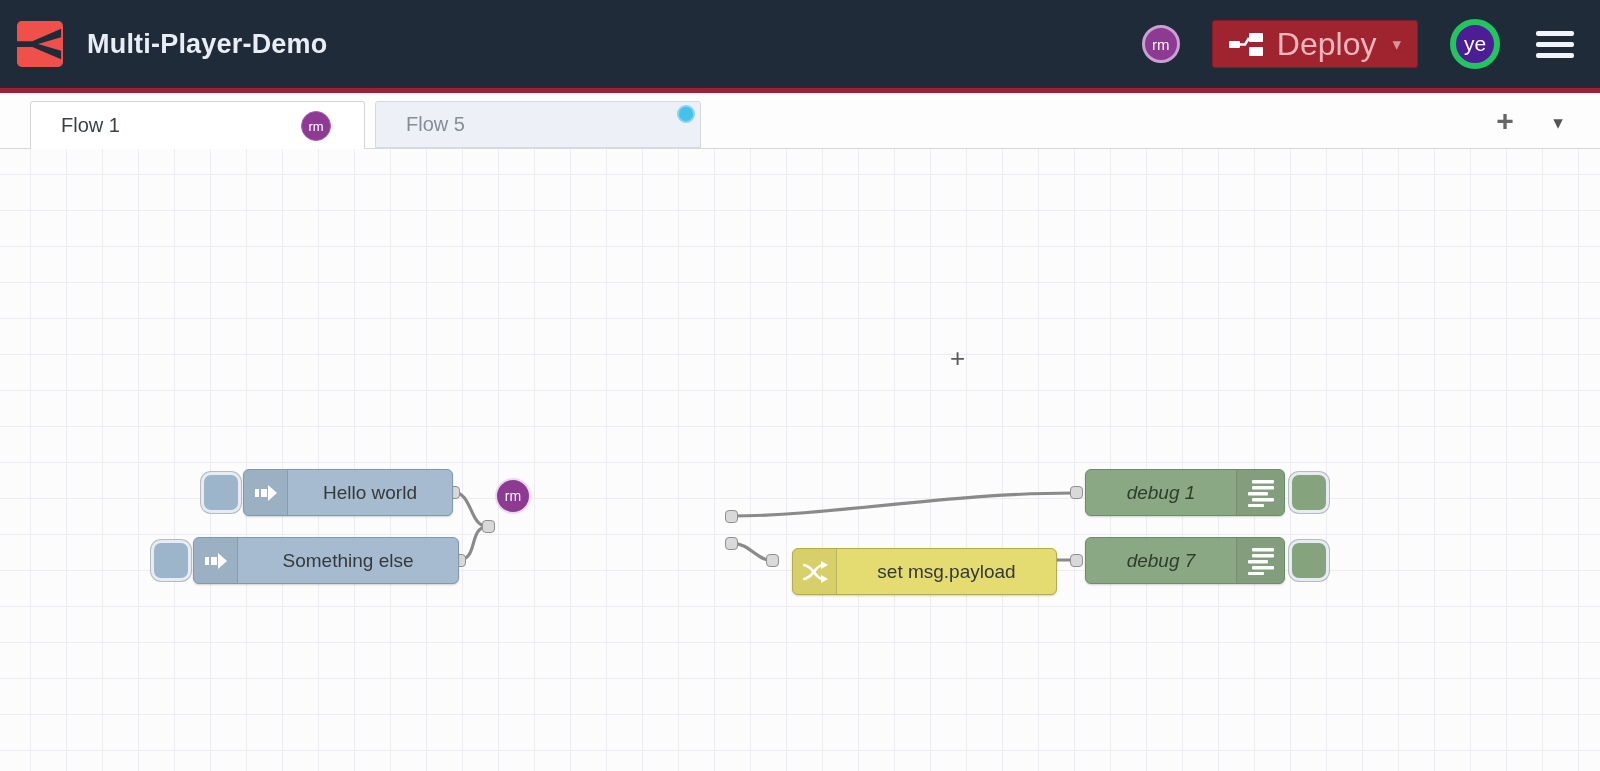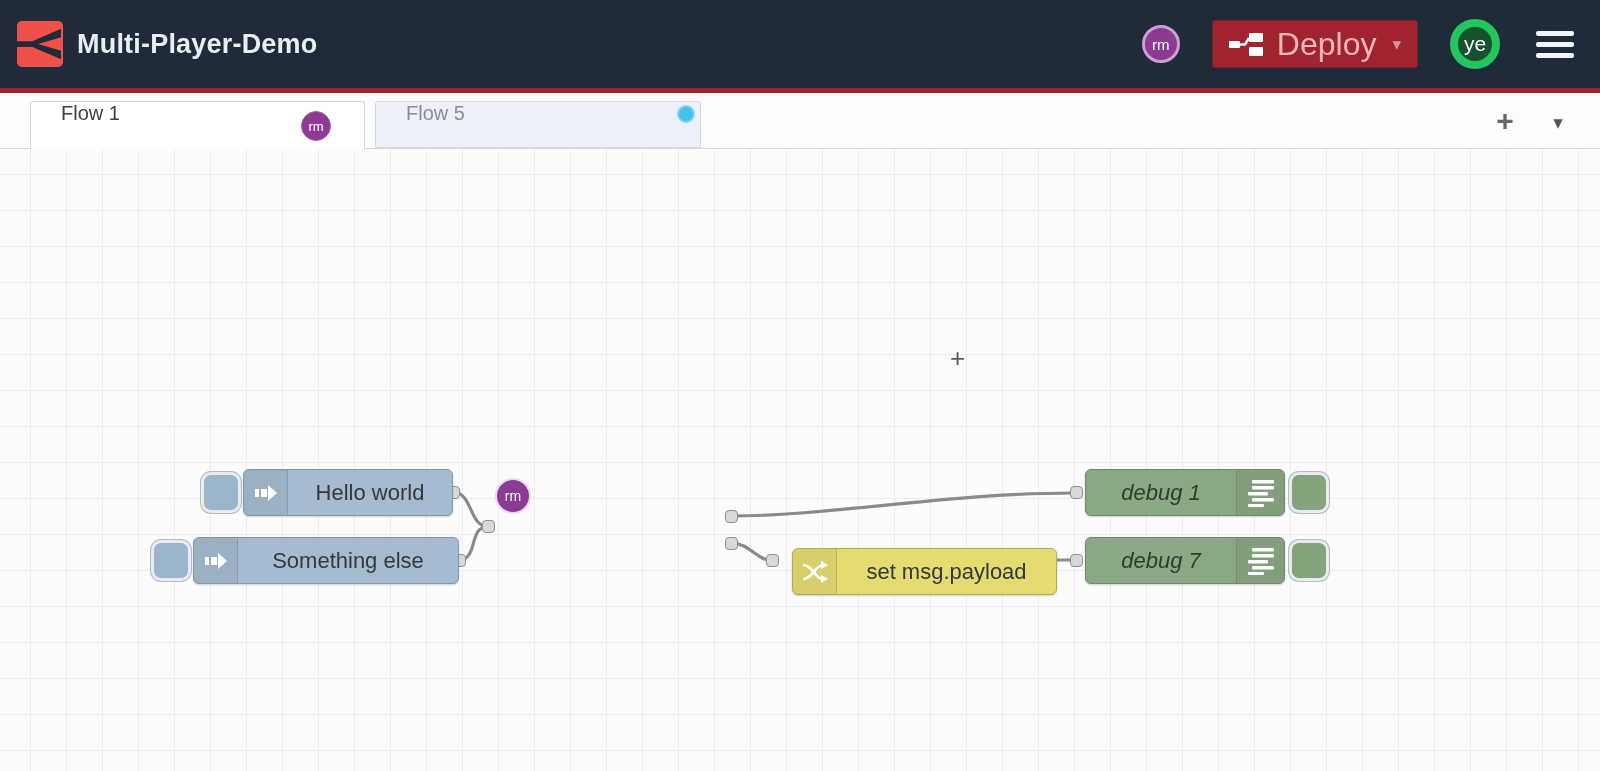--- a/index.html
+++ b/index.html
@@ -3,41 +3,41 @@
 <meta charset="utf-8">
 <style>
   * { box-sizing: border-box; margin: 0; padding: 0; }
   body { font-family: "Liberation Sans", sans-serif; background:#444; }
   .app { position:relative; width:1600px; height:771px; overflow:hidden; background:#fff; }
 
   
   .header { position:absolute; top:0; left:0; width:1600px; height:88px;
             background:#1f2b39; display:flex; align-items:center; }
   .logo { width:46px; height:46px; margin-left:17px; flex:0 0 auto; }
-  .app-title { color:#e9eef5; font-size:27px; font-weight:bold; margin-left:14px; letter-spacing:.2px; }
+  .app-title { color:#e9eef5; font-size:27px; font-weight:bold; margin-left:24px; letter-spacing:.2px; }
   .avatar { border-radius:50%; color:#fff; display:flex; align-items:center; justify-content:center; flex:0 0 auto; }
   .avatar.small { width:38px; height:38px; background:#8d3a92; border:3px solid #c9a0d4;
                   font-size:15px; margin-left:auto; }
-  .avatar.large { width:50px; height:50px; background:#14532d; border:8px solid #22c55e;
+  .avatar.large { width:50px; height:50px; background:#4c1d95; border:6px solid #22c55e;
                   font-size:21px; margin-left:32px; }
   .deploy-btn { height:48px; margin-left:32px; background:#a02330; border:1px solid #841c27;
                 border-radius:3px; display:flex; align-items:center; padding:0 16px; cursor:pointer; }
   .deploy-label { color:#f2b6bb; font-size:32px; margin-left:14px; }
   .deploy-caret { color:#d9939b; font-size:17px; margin-left:16px; }
   .hamburger { margin-left:36px; margin-right:26px; display:flex; flex-direction:column; gap:6px; cursor:pointer; }
   .hamburger div { width:38px; height:5px; background:#f1f4f8; border-radius:2px; }
 
   
   .accent { position:absolute; top:88px; left:0; width:1600px; height:5px;
             background:#9e2133; box-shadow:0 2px 4px rgba(158,33,51,.55); }
 
   
   .tabbar { position:absolute; top:93px; left:0; width:1600px; height:56px; background:#fdfdfe;
             border-bottom:1px solid #d7d7dc; z-index:3; }
-  .tab { position:absolute; display:flex; align-items:flex-start; font-size:20px; cursor:pointer; }
+  .tab { position:absolute; display:flex; align-items:center; font-size:20px; cursor:pointer; }
   .tab.active { left:30px; top:8px; width:335px; height:48px; background:#ffffff;
                 border:1px solid #d6d6d9; border-bottom:none; border-radius:3px 3px 0 0;
                 color:#3c4148; z-index:4; }
   .tab.inactive { left:375px; top:8px; width:326px; height:47px; background:#edf0f7;
                   border:1px solid #d6d9e0; border-radius:3px 3px 0 0; color:#878d96; }
   .tab .tab-label { margin-left:30px; }
   .tab-badge { position:absolute; left:270px; top:9px; width:30px; height:30px; border-radius:50%;
                background:#8d3a92; color:#fff; font-size:13px; display:flex; align-items:center;
                justify-content:center; border:1px solid #a85fb0; }
   .activity-dot { position:absolute; right:5px; top:3px; width:18px; height:18px; border-radius:50%;
@@ -57,21 +57,21 @@
   .wires path { stroke:#8a8a8a; stroke-width:3.2; fill:none; stroke-linecap:round; }
 
   .node { position:absolute; height:47px; border-radius:6px; display:flex; z-index:4;
           box-shadow:0 1px 2px rgba(0,0,0,.18); cursor:pointer; }
   .node .iconsec { width:44px; display:flex; align-items:center; justify-content:center;
                    background:rgba(0,0,0,.055); border-right:1px solid rgba(0,0,0,.12);
                    border-radius:5px 0 0 5px; }
   .node .iconsec.right { border-right:none; border-left:1px solid rgba(0,0,0,.1);
                          border-radius:0 5px 5px 0; width:48px; }
   .node .nlabel { flex:1; display:flex; align-items:center; justify-content:center;
-                  font-size:22px; color:#35393c; white-space:nowrap; padding:0 8px; }
+                  font-size:19px; color:#35393c; white-space:nowrap; padding:0 8px; }
   .node .nlabel.italic { font-style:italic; }
   .node.inject { background:#a6bbcf; border:1px solid #8099ab; }
   .node.yellow { background:#e4db71; border:1px solid #b3aa52; }
   .node.green  { background:#8ba884; border:1px solid #6f8c69; }
   .node.green .nlabel { color:#2e3e2b; }
 
   .nbutton { position:absolute; width:40px; height:41px; border-radius:10px;
              border:3px solid #e9ebf3; box-shadow:0 0 0 1px rgba(110,125,140,.5);
              z-index:3; cursor:pointer; }
   .nbutton.inj { background:#9db5ca; }

